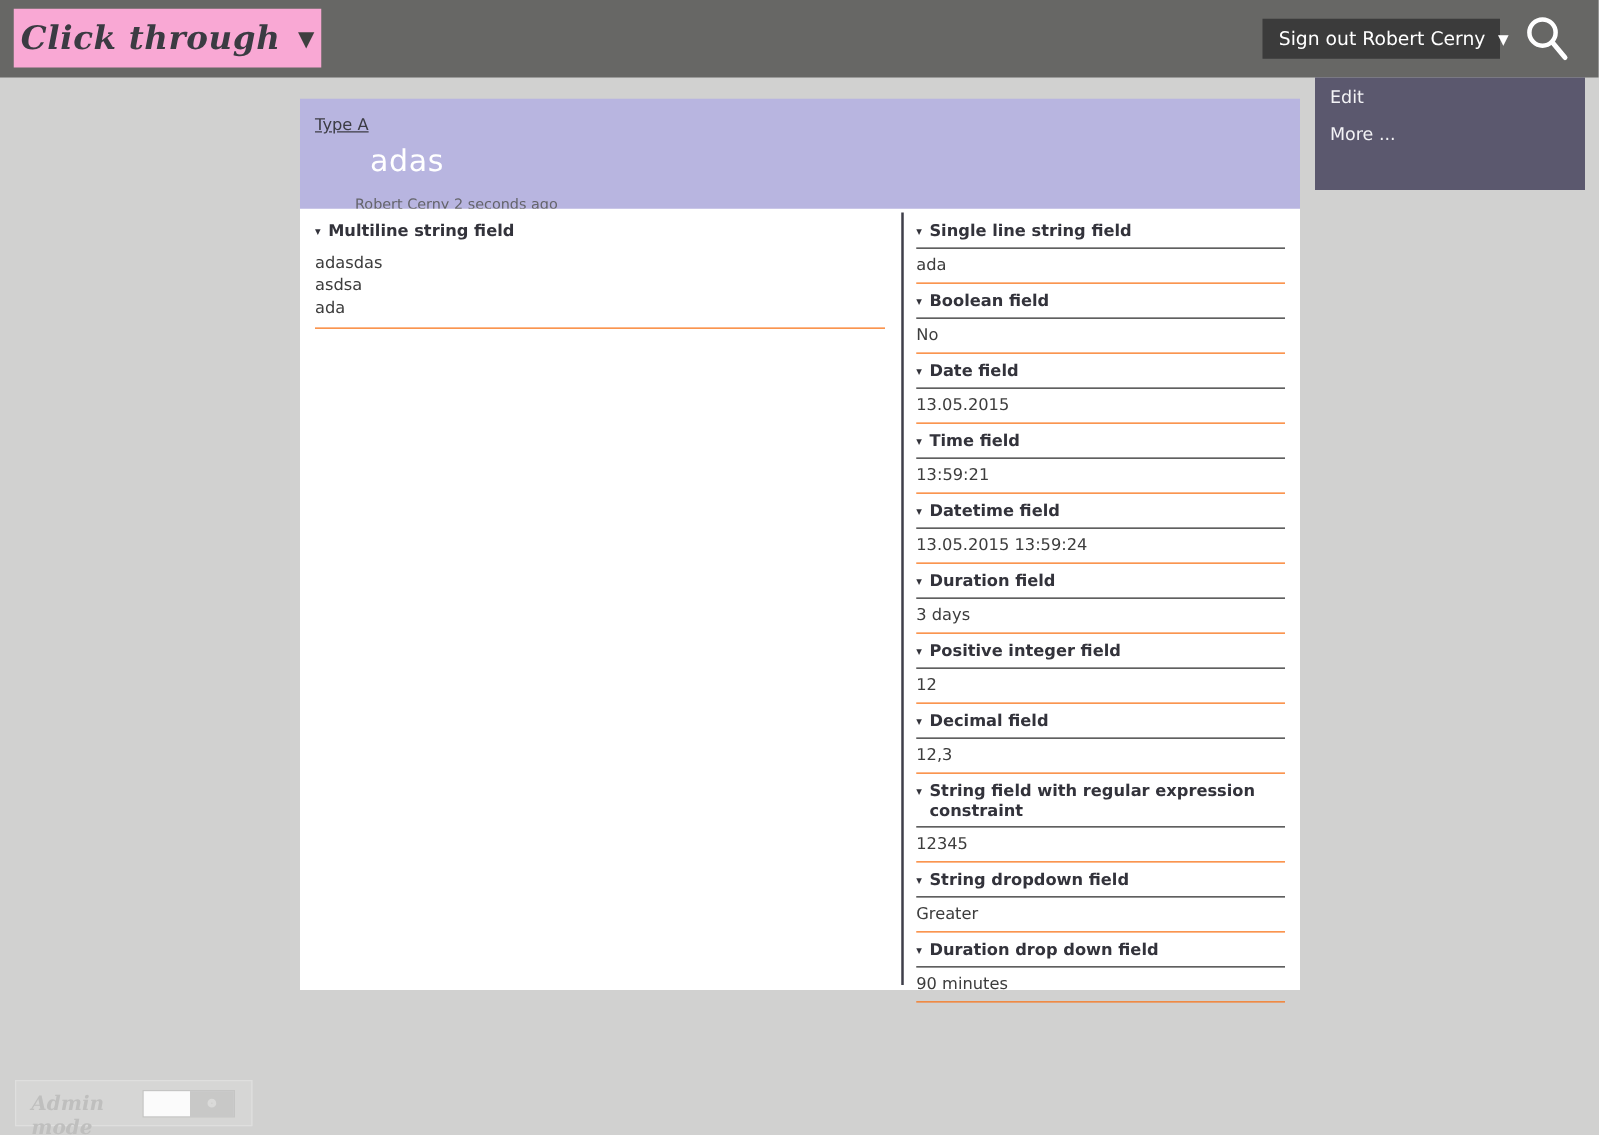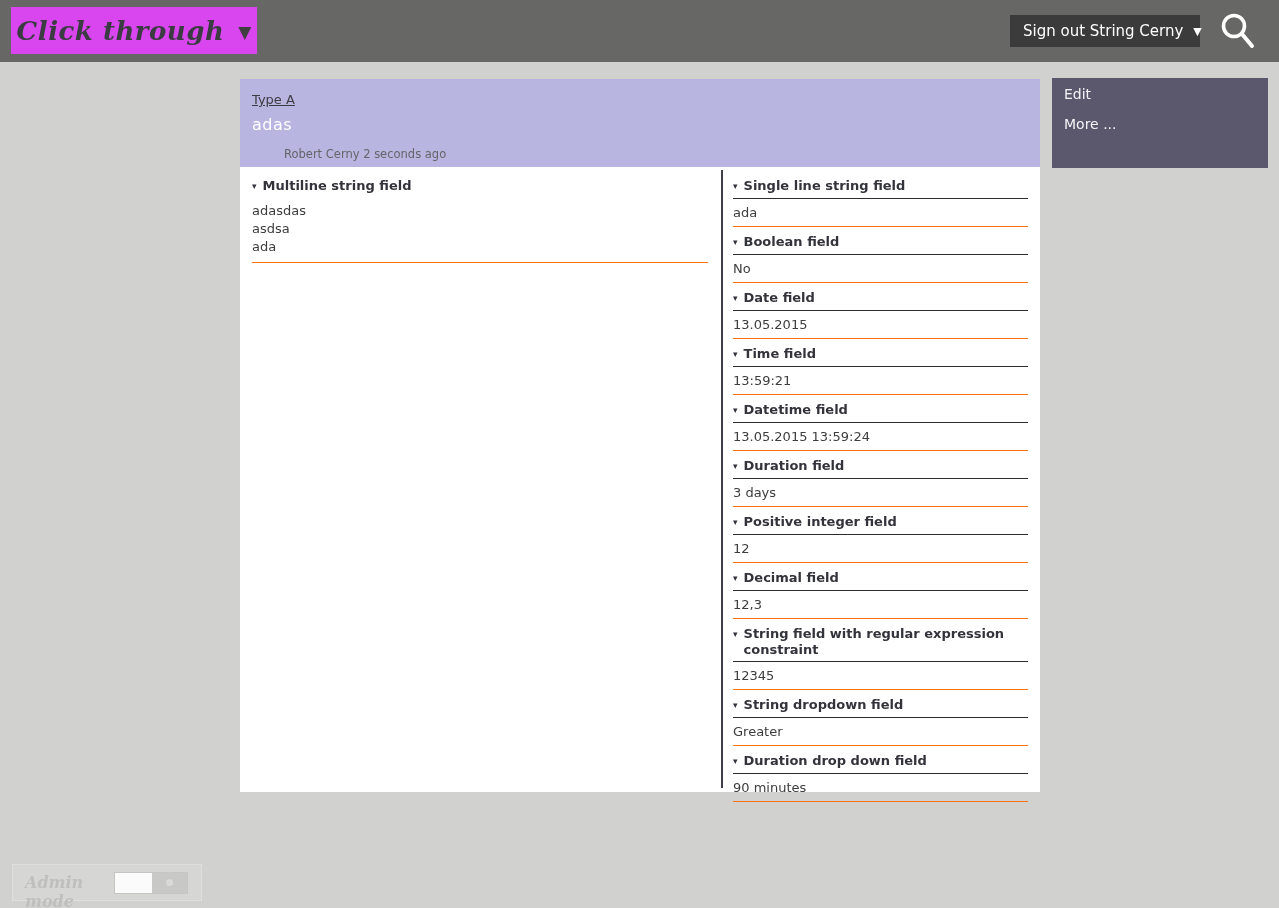--- a/index.html
+++ b/index.html
@@ -11,21 +11,21 @@
     overflow: hidden;
   }
 
   
   .topbar {
     position: absolute; left: 0; top: 0; width: 1279px; height: 62px;
     background: #676765;
   }
   .logo-box {
     position: absolute; left: 11px; top: 7px; width: 246px; height: 47px;
-    background: #d946ef;
+    background: #f9a8d4;
     display: flex; align-items: center; justify-content: center; gap: 14px;
     cursor: pointer;
   }
   .logo-text {
     font-family: "DejaVu Serif", "Liberation Serif", serif;
     font-style: italic; font-weight: bold;
     font-size: 26px; color: #3b3b42; letter-spacing: 0.5px;
   }
   .logo-caret { font-size: 17px; color: #3f3f3f; font-style: normal; padding-top: 3px; }
 
@@ -49,31 +49,32 @@
     position: absolute; left: 240px; top: 79px; width: 800px; height: 108px;
     background: #b8b5e0;
     padding: 10px 12px 0 12px;
   }
   .type-link {
     display: inline-block;
     font-size: 13px; color: #3c3c44; text-decoration: underline; cursor: pointer;
   }
   .record-title {
     margin-top: 7px;
-    font-size: 16px; color: #ffffff; letter-spacing: 0.5px;
+    font-size: 24px; color: #ffffff; letter-spacing: 0.5px;
     font-weight: normal;
+    margin-left: 44px;
   }
   .record-meta {
     margin-top: 13px;
     font-size: 11.5px; color: #64646a; margin-left: 32px;
   }
 
   
   .action-menu {
-    position: absolute; left: 1052px; top: 78px; width: 216px; height: 90px;
+    position: absolute; left: 1052px; top: 62px; width: 216px; height: 90px;
     background: #5b586e;
     padding-top: 2px;
   }
   .action-menu .menu-item {
     height: 30px; line-height: 29px; padding-left: 12px;
     color: #f3f3f6; font-size: 14px; cursor: pointer;
   }
 
   
   .content {
@@ -139,21 +140,21 @@
 <body>
 
 <div class="topbar">
 
   <div class="logo-box">
     <span class="logo-text">Click through</span>
     <span class="logo-caret">▼</span>
   </div>
 
   <div class="signout-btn">
-    <span class="signout-label">Sign out String Cerny</span>
+    <span class="signout-label">Sign out Robert Cerny</span>
     <span class="signout-caret">▼</span>
   </div>
 
   <div class="search-btn">
     <svg width="46" height="46" viewBox="0 0 46 46">
       <circle cx="20" cy="18" r="10.5" fill="none" stroke="#ffffff" stroke-width="3.6"></circle>
       <line x1="28" y1="26" x2="38" y2="38" stroke="#ffffff" stroke-width="4" stroke-linecap="round"></line>
     </svg>
   </div>
 </div>

